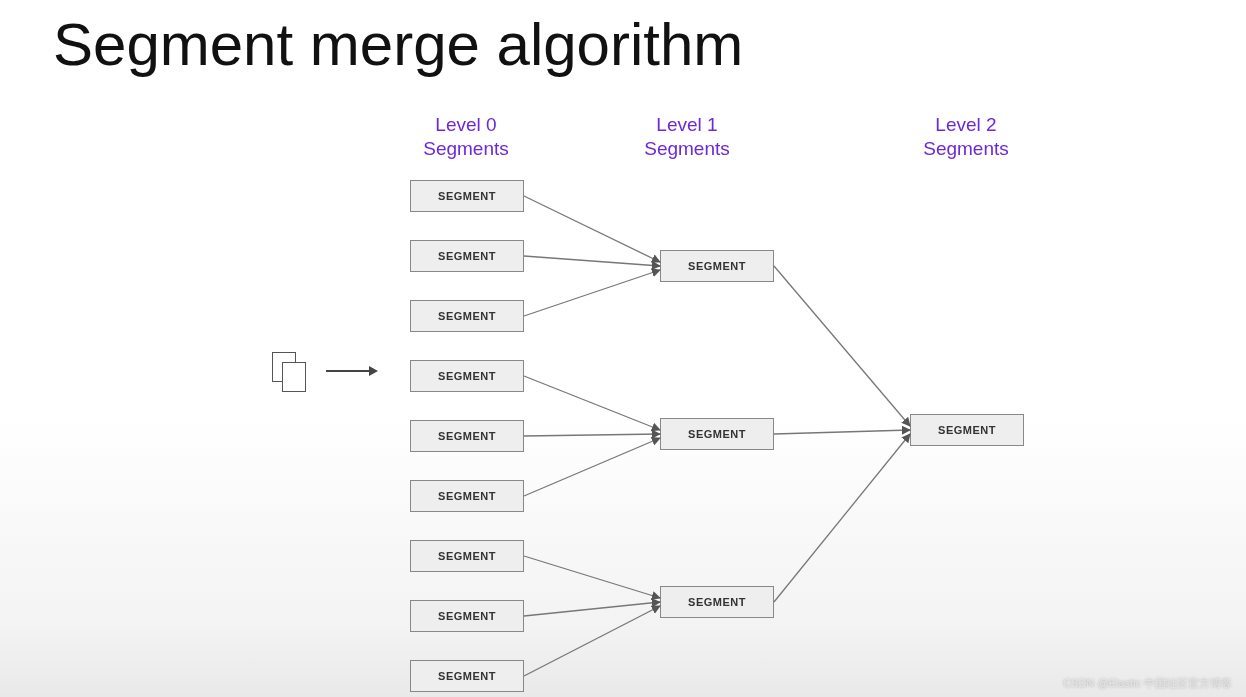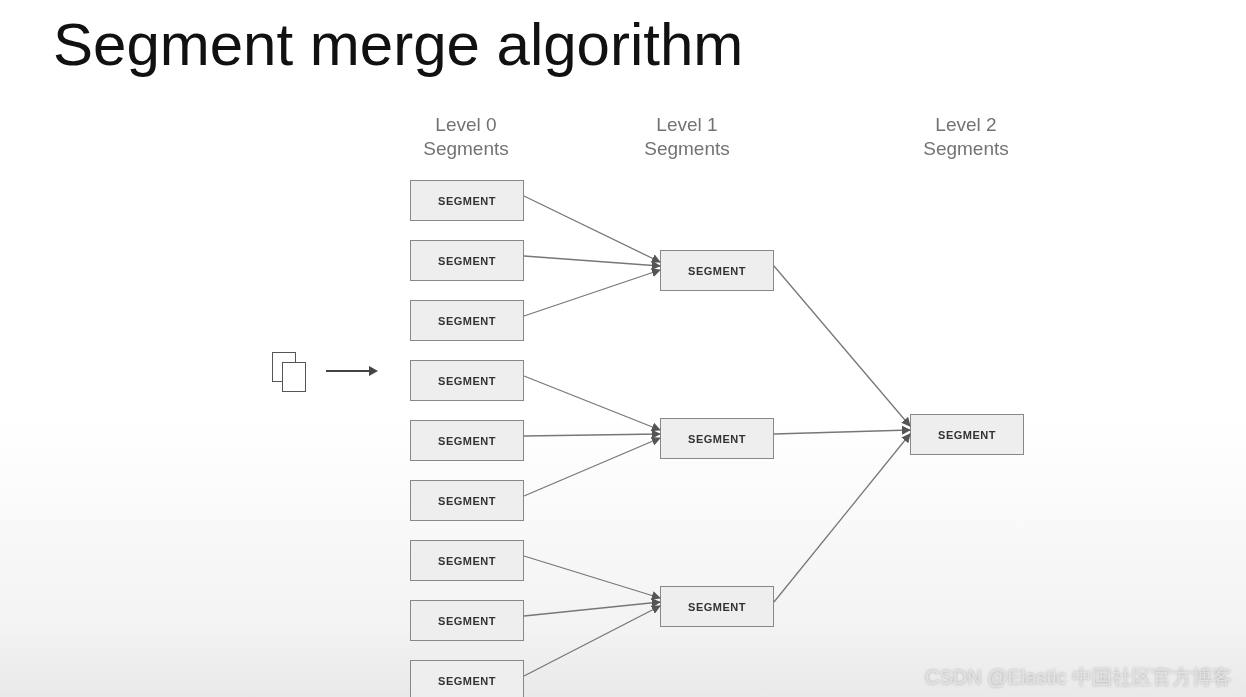--- a/index.html
+++ b/index.html
@@ -17,29 +17,29 @@
     font-stretch: condensed;
     font-weight: 300;
     font-size: 60px;
     letter-spacing: 0px;
     color: #111;
     margin-left: 33px;
   }
   .col-header {
     position: absolute;
     font-size: 19px;
-    color: #737373;
+    color: #6d28d9;
     text-align: center;
     line-height: 1.25;
     width: 160px;
   }
   .seg {
     position: absolute;
     width: 114px;
-    height: 41px;
+    height: 32px;
     background: #eeeeee;
     border: 1px solid #888;
     display: flex;
     align-items: center;
     justify-content: center;
     font-size: 11px;
     font-weight: bold;
     color: #333;
     letter-spacing: 0.5px;
   }
@@ -81,21 +81,21 @@
     left: 0; top: 0;
     width: 1246px;
     height: 697px;
     pointer-events: none;
   }
   .watermark {
     position: absolute;
     right: 14px;
     bottom: 6px;
     color: rgba(230,230,230,0.85);
-    font-size: 20px;
+    font-size: 11px;
     text-shadow: 0 0 3px rgba(0,0,0,0.3);
   }
 </style>
 </head>
 <body>
 
 <div class="title">Segment merge algorithm</div>
 
 <div class="col-header" style="left:386px; top:113px;">Level 0<br>Segments</div>
 <div class="col-header" style="left:607px; top:113px;">Level 1<br>Segments</div>

